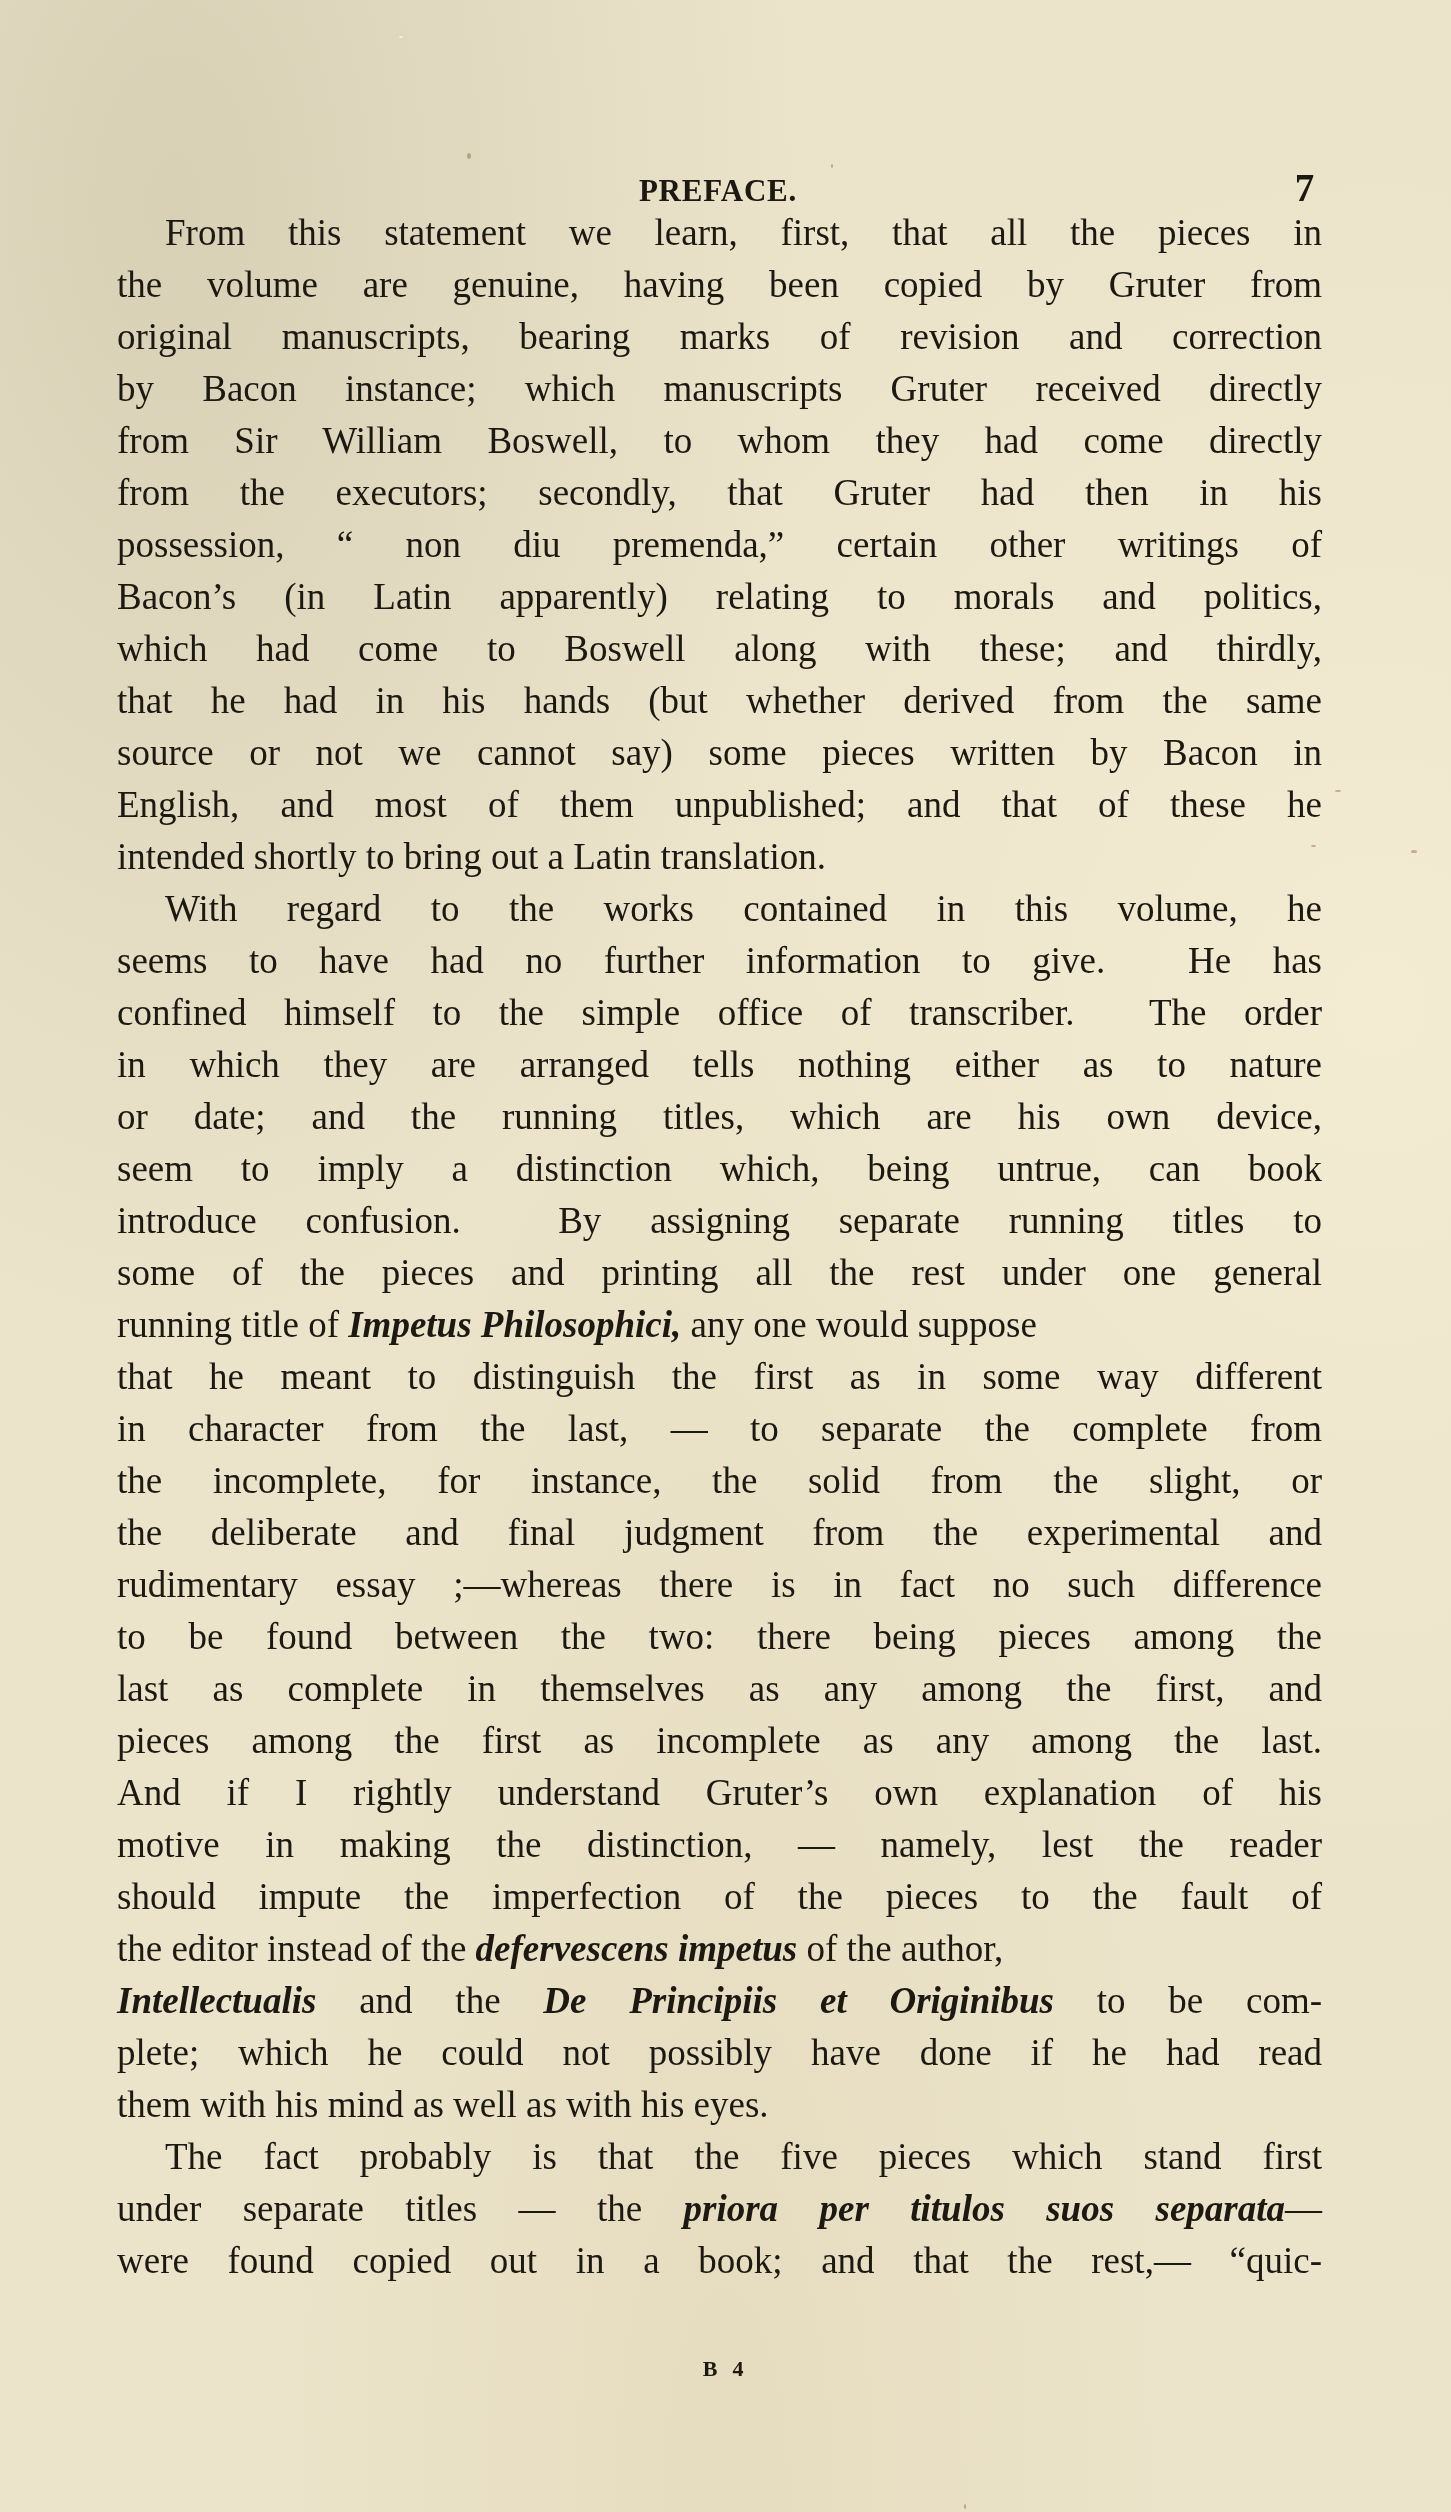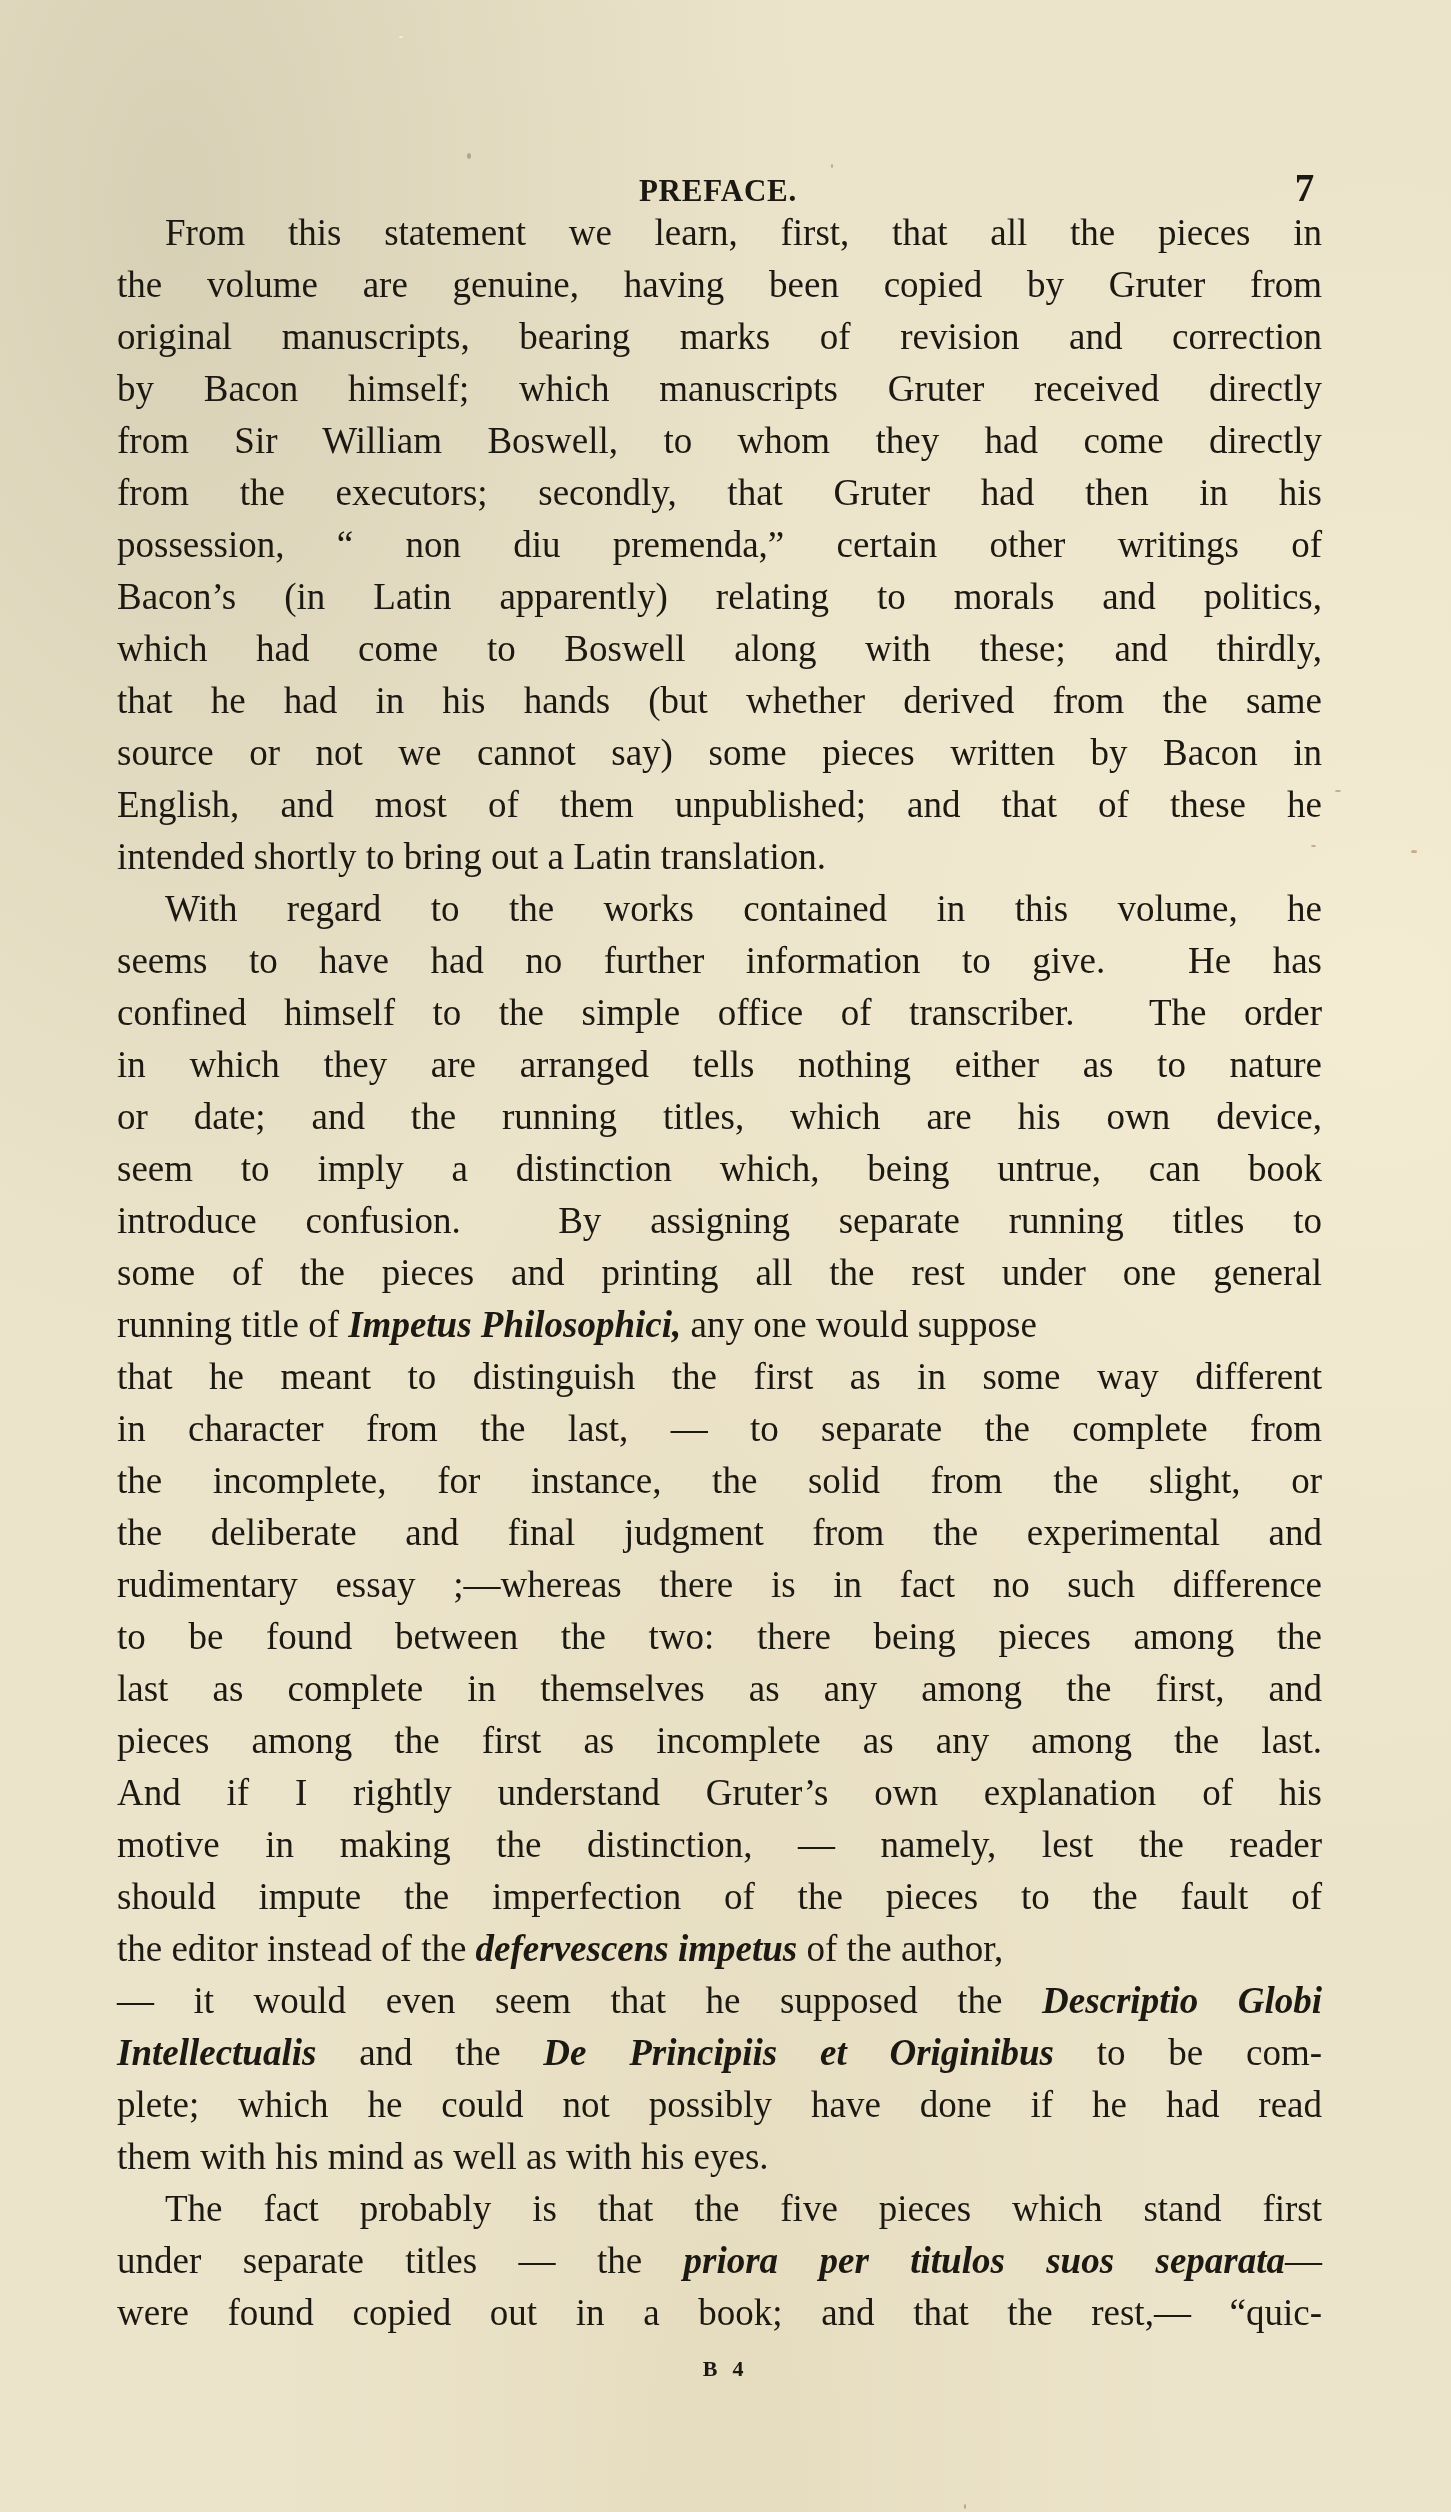--- a/index.html
+++ b/index.html
@@ -101,21 +101,21 @@
 
   <div class="running-head">
     <div class="running-title">PREFACE.</div>
     <div class="folio">7</div>
   </div>
 
   <div class="text-block" id="text-block">
       <div class="line indent"><span>From this statement we learn, first, that all the pieces in</span></div>
       <div class="line"><span>the volume are genuine, having been copied by Gruter from</span></div>
       <div class="line"><span>original manuscripts, bearing marks of revision and correction</span></div>
-      <div class="line"><span>by Bacon himself; which manuscripts Gruter received directly</span></div>
+      <div class="line"><span>by Bacon instance; which manuscripts Gruter received directly</span></div>
       <div class="line"><span>from Sir William Boswell, to whom they had come directly</span></div>
       <div class="line"><span>from the executors; secondly, that Gruter had then in his</span></div>
       <div class="line"><span>possession, “ non diu premenda,” certain other writings of</span></div>
       <div class="line"><span>Bacon’s (in Latin apparently) relating to morals and politics,</span></div>
       <div class="line"><span>which had come to Boswell along with these; and thirdly,</span></div>
       <div class="line"><span>that he had in his hands (but whether derived from the same</span></div>
       <div class="line"><span>source or not we cannot say) some pieces written by Bacon in</span></div>
       <div class="line"><span>English, and most of them unpublished; and that of these he</span></div>
       <div class="line last"><span>intended shortly to bring out a Latin translation.</span></div>
       <div class="line indent"><span>With regard to the works contained in this volume, he</span></div>
@@ -132,21 +132,20 @@
       <div class="line"><span>the incomplete, for instance, the solid from the slight, or</span></div>
       <div class="line"><span>the deliberate and final judgment from the experimental and</span></div>
       <div class="line"><span>rudimentary essay ;—whereas there is in fact no such difference</span></div>
       <div class="line"><span>to be found between the two: there being pieces among the</span></div>
       <div class="line"><span>last as complete in themselves as any among the first, and</span></div>
       <div class="line"><span>pieces among the first as incomplete as any among the last.</span></div>
       <div class="line"><span>And if I rightly understand Gruter’s own explanation of his</span></div>
       <div class="line"><span>motive in making the distinction, — namely, lest the reader</span></div>
       <div class="line"><span>should impute the imperfection of the pieces to the fault of</span></div>
       <div class="line" style="word-spacing: 0px; text-align: center; text-align-last: left;"><span>the editor instead of the </span><span class="it">defervescens impetus</span><span> of the author,</span></div>
-      <div class="line"><span>— it would even seem that he supposed the </span><span class="it">Descriptio Globi</span></div>
       <div class="line"><span class="it">Intellectualis</span><span> and the </span><span class="it">De Principiis et Originibus</span><span> to be com-</span></div>
       <div class="line"><span>plete; which he could not possibly have done if he had read</span></div>
       <div class="line last"><span>them with his mind as well as with his eyes.</span></div>
       <div class="line indent"><span>The fact probably is that the five pieces which stand first</span></div>
       <div class="line"><span>under separate titles — the </span><span class="it">priora per titulos suos separata</span><span>—</span></div>
       <div class="line"><span>were found copied out in a book; and that the rest,— “quic-</span></div>
     </div>
 
   <div class="sig">B 4</div>
 

